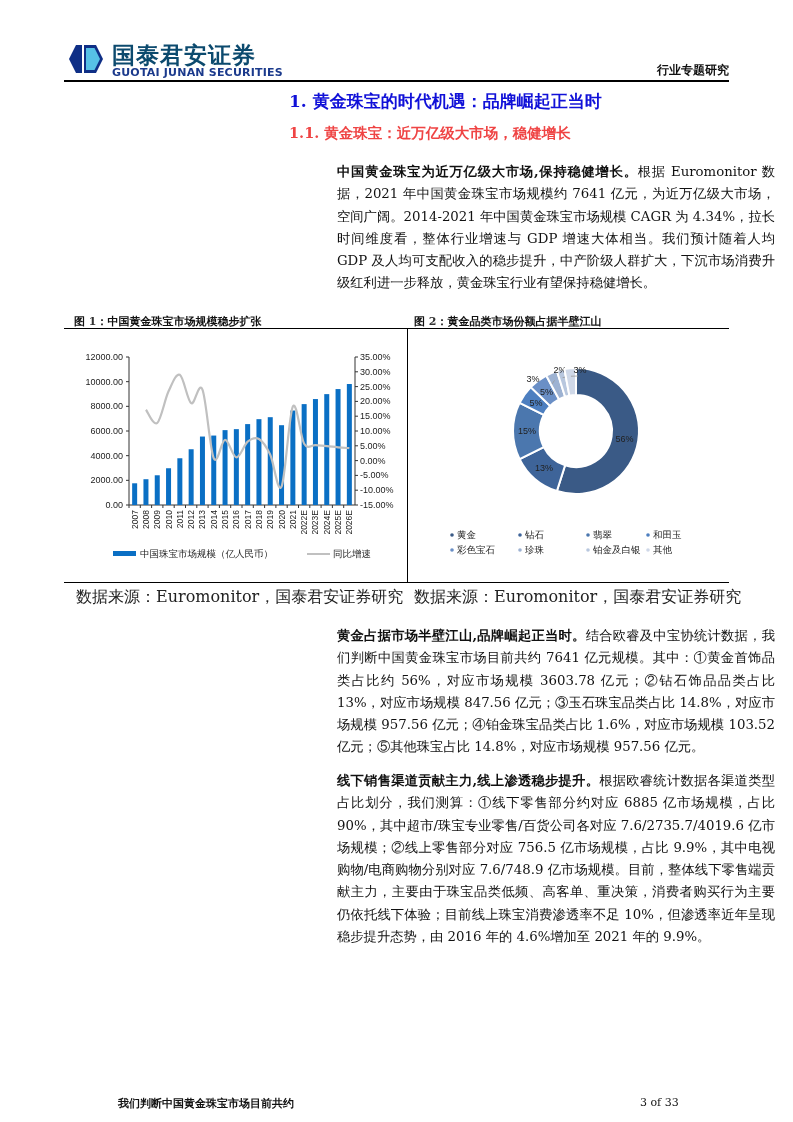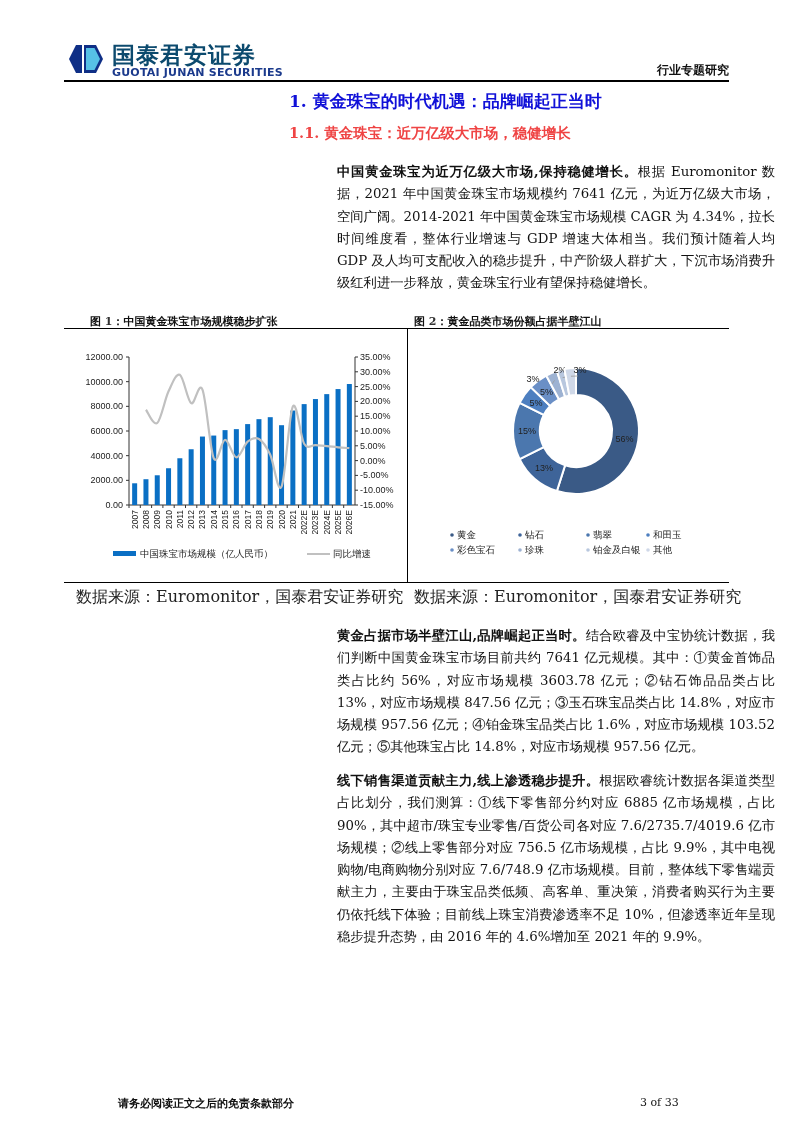--- a/index.html
+++ b/index.html
@@ -40,21 +40,21 @@
 <div class="abs h2">1.1.  黄金珠宝：近万亿级大市场，稳健增长</div>
 
 <div class="abs para" style="top:161px;">
   <b>中国黄金珠宝为近万亿级大市场,保持稳健增长。</b><span>根据 Euromonitor 数据，2021 年中国黄金珠宝市场规模约 7641 亿元，为近万亿级大市场，空间广阔。2014-2021 年中国黄金珠宝市场规模 CAGR 为 4.34%，拉长时间维度看，整体行业增速与 GDP 增速大体相当。我们预计随着人均 GDP 及人均可支配收入的稳步提升，中产阶级人群扩大，下沉市场消费升级红利进一步释放，黄金珠宝行业有望保持稳健增长。</span>
 </div>
 
 <div class="abs rule" style="left:64px; top:328px; width:665px; height:1px;"></div>
 <div class="abs rule" style="left:64px; top:582px; width:665px; height:1px;"></div>
 <div class="abs rule" style="left:407px; top:328px; width:1px; height:254px;"></div>
 
-<div class="abs fig-title" style="left:90px; top:314px;">
+<div class="abs fig-title" style="left:74px; top:314px;">
   <span>图 </span><span class="num">1</span><span>：中国黄金珠宝市场规模稳步扩张</span>
 </div>
 <div class="abs fig-title" style="left:414px; top:314px;">
   <span>图 </span><span class="num">2</span><span>：黄金品类市场份额占据半壁江山</span>
 </div>
 
 <svg class="abs" id="chart1" style="left:64px; top:340px;" width="342" height="240">
     <line x1="65" y1="17" x2="65" y2="165" stroke="#333" stroke-width="1"></line>
     <line x1="62" y1="165" x2="65" y2="165" stroke="#333"></line>
     <text x="59" y="168" font-size="9" text-anchor="end" fill="#222">0.00</text>
@@ -203,14 +203,14 @@
 <div class="abs source" style="left:414px; top:587px;">数据来源：Euromonitor，国泰君安证券研究</div>
 
 <div class="abs para" style="top:625px;">
   <b>黄金占据市场半壁江山,品牌崛起正当时。</b><span>结合欧睿及中宝协统计数据，我们判断中国黄金珠宝市场目前共约 7641 亿元规模。其中：①黄金首饰品类占比约 56%，对应市场规模 3603.78 亿元；②钻石饰品品类占比 13%，对应市场规模 847.56 亿元；③玉石珠宝品类占比 14.8%，对应市场规模 957.56 亿元；④铂金珠宝品类占比 1.6%，对应市场规模 103.52 亿元；⑤其他珠宝占比 14.8%，对应市场规模 957.56 亿元。</span>
 </div>
 
 <div class="abs para" style="top:770px;">
   <b>线下销售渠道贡献主力,线上渗透稳步提升。</b><span>根据欧睿统计数据各渠道类型占比划分，我们测算：①线下零售部分约对应 6885 亿市场规模，占比 90%，其中超市/珠宝专业零售/百货公司各对应 7.6/2735.7/4019.6 亿市场规模；②线上零售部分对应 756.5 亿市场规模，占比 9.9%，其中电视购物/电商购物分别对应 7.6/748.9 亿市场规模。目前，整体线下零售端贡献主力，主要由于珠宝品类低频、高客单、重决策，消费者购买行为主要仍依托线下体验；目前线上珠宝消费渗透率不足 10%，但渗透率近年呈现稳步提升态势，由 2016 年的 4.6%增加至 2021 年的 9.9%。</span>
 </div>
 
-<div class="abs footer-left">请务必阅读正文之后的免责条款部分</div>
+<div class="abs footer-left">我们判断中国黄金珠宝市场目前共约</div>
 <div class="abs footer-right">3 of 33</div>
 
 </body></html>

